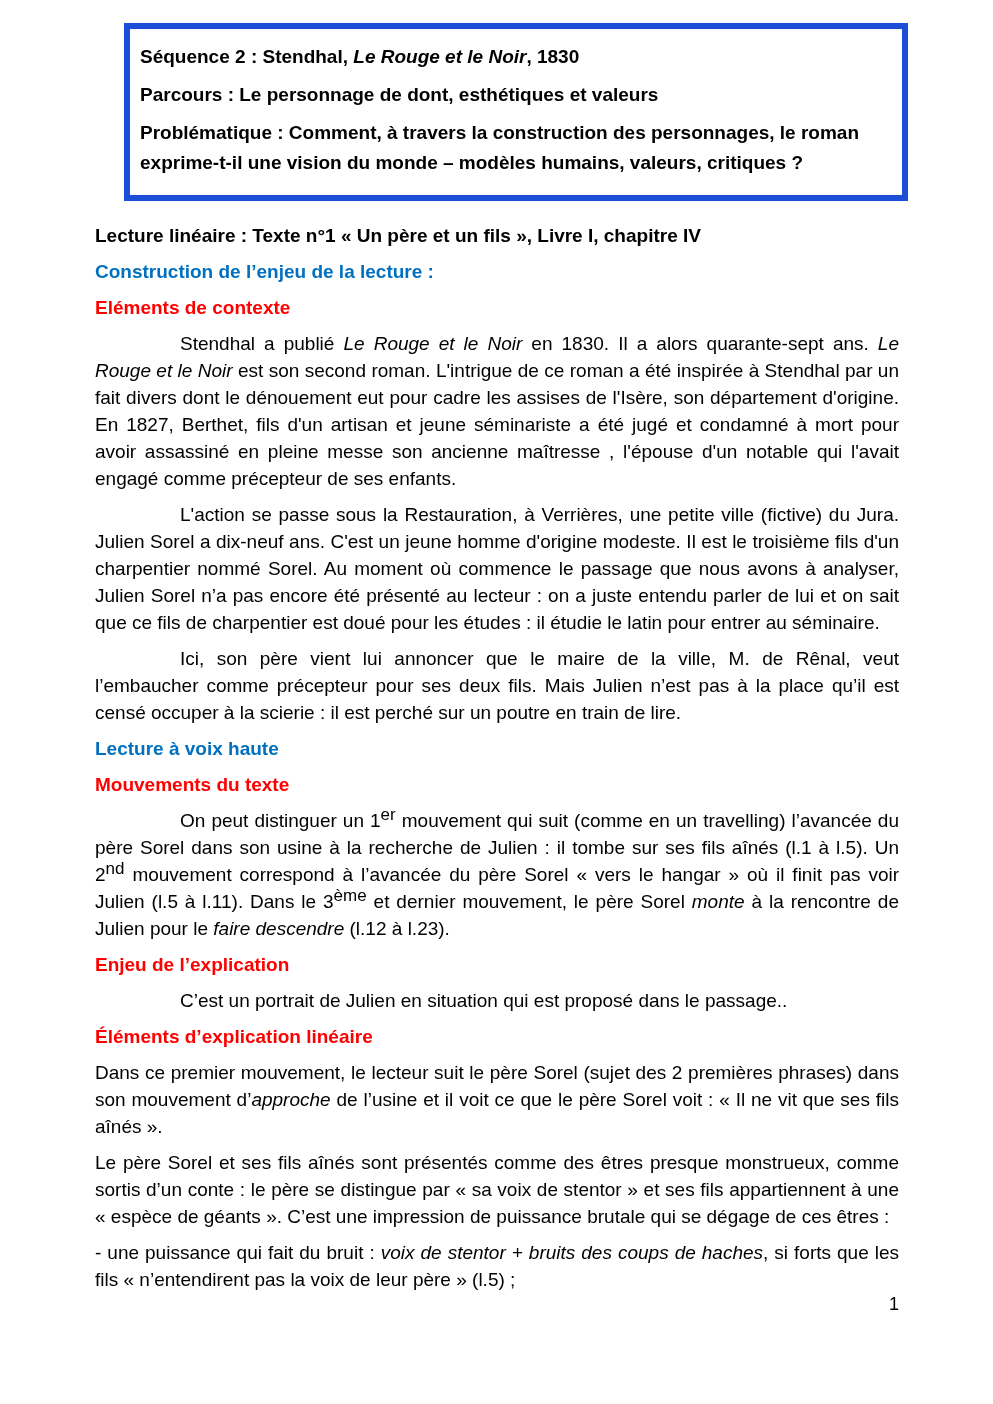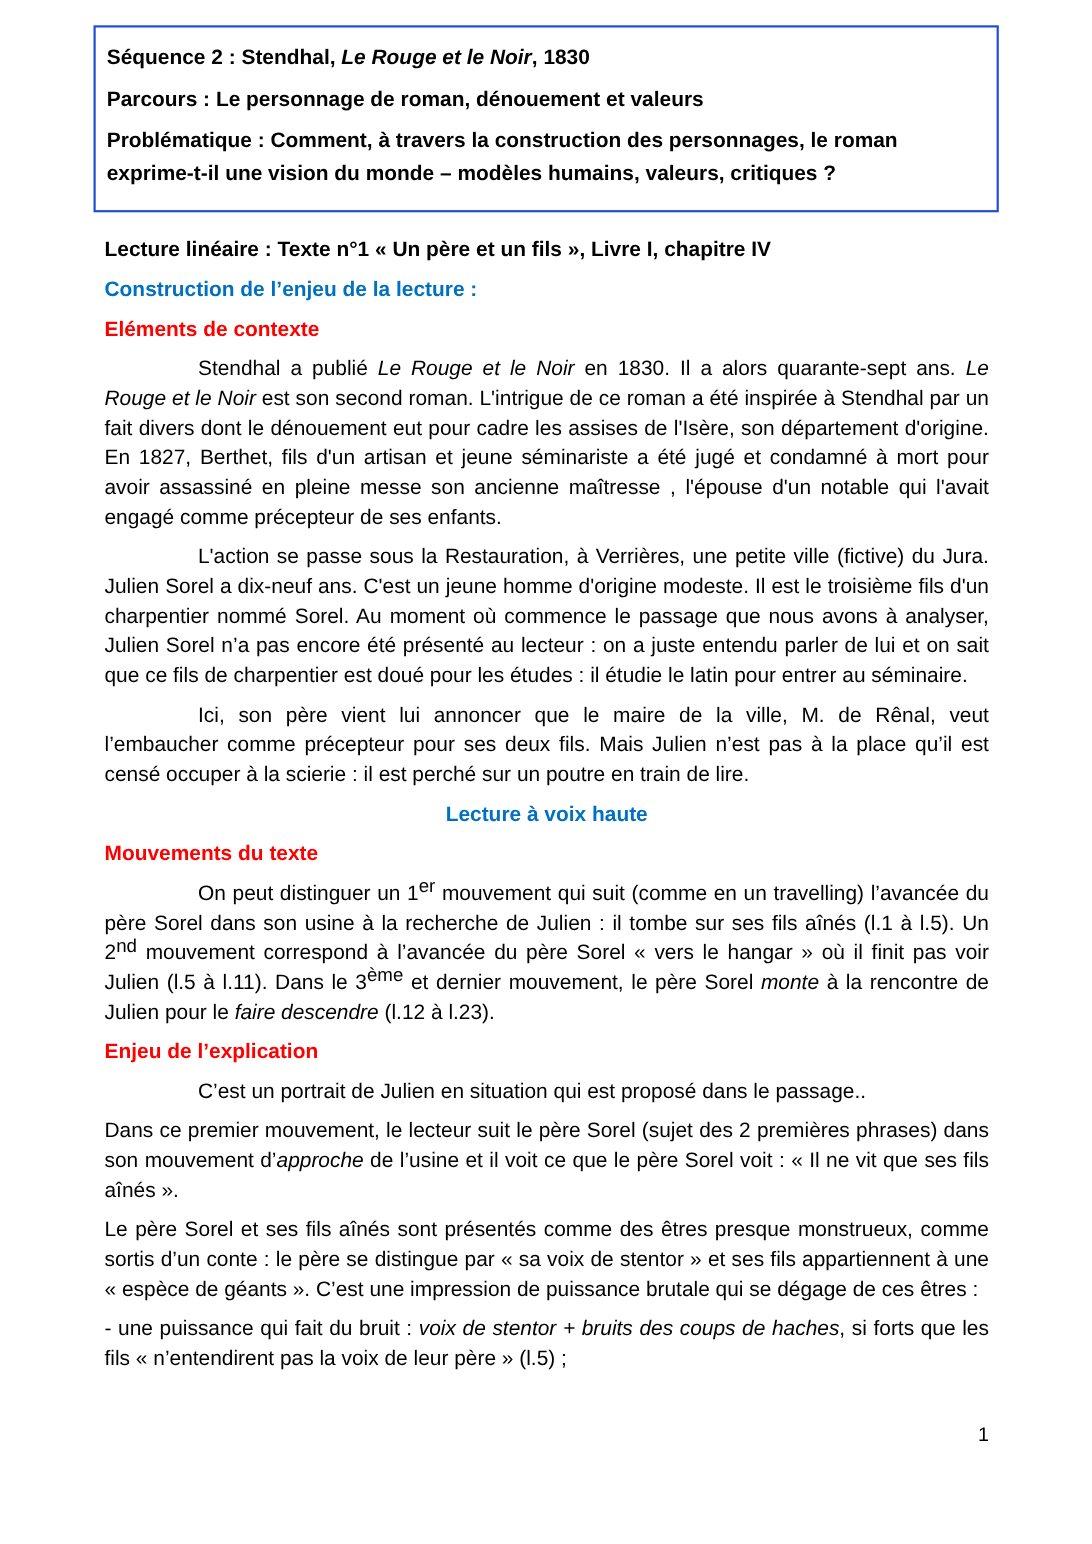--- a/index.html
+++ b/index.html
@@ -6,50 +6,51 @@
   .page{
     position:relative;
     width:993px;height:1404px;
     background:#ffffff;
     font-family:"Liberation Sans",sans-serif;
     font-size:19px;line-height:27px;color:#000;
     overflow:hidden;
   }
   .inner{position:absolute;left:85px;top:23px;width:823px;}
   .box{
-    border:2px solid #1d4ed8;
+    border:6px solid #1d4ed8;
     box-sizing:border-box;
     padding:5px 12px 9px 10px;
+    margin-left:39px;
   }
   .box p{margin:8px 0;font-weight:bold;line-height:30px;}
   .content{padding-left:10px;padding-right:9px;}
   .content .first{margin-top:21px;}
   .content p{margin:0 0 9px 0;}
   .h{font-weight:bold;}
   .blue{color:#0070C0;}
   .red{color:#FF0000;}
   .just{text-align:justify;}
   .ind{text-indent:85px;}
-  .center{text-align:center;}
+  .center{text-align:left;}
   .i{font-style:italic;}
   sup.s{font-size:17px;line-height:0;vertical-align:7px;}
   .pagenum{
     position:absolute;top:1291px;left:85px;width:814px;
     text-align:right;font-size:18px;
   }
 </style>
 </head>
 <body>
 
 <div class="page">
   <div class="inner">
 
     <div class="box">
       <p><span>Séquence 2 : Stendhal, </span><span class="i">Le Rouge et le Noir</span><span>, 1830</span></p>
-      <p>Parcours : Le personnage de roman, dénouement et valeurs</p>
+      <p>Parcours : Le personnage de dont, esthétiques et valeurs</p>
       <p>Problématique : Comment, à travers la construction des personnages, le roman exprime-t-il une vision du monde – modèles humains, valeurs, critiques ?</p>
     </div>
 
     <div class="content">
       <p class="h first">Lecture linéaire : Texte n°1 « Un père et un fils », Livre I, chapitre IV</p>
       <p class="h blue">Construction de l’enjeu de la lecture :</p>
       <p class="h red">Eléments de contexte</p>
 
       <p class="just ind"><span>Stendhal a publié </span><span class="i">Le Rouge et le Noir</span><span> en 1830. Il a alors quarante-sept ans. </span><span class="i">Le Rouge et le Noir</span><span> est son second roman. L'intrigue de ce roman a été inspirée à Stendhal par un fait divers dont le dénouement eut pour cadre les assises de l'Isère, son département d'origine. En 1827, Berthet, fils d'un artisan et jeune séminariste a été jugé et condamné à mort pour avoir assassiné en pleine messe son ancienne maîtresse , l'épouse d'un notable qui l'avait engagé comme précepteur de ses enfants.</span></p>
 
@@ -60,20 +61,21 @@
       <p class="h blue center">Lecture à voix haute</p>
 
       <p class="h red">Mouvements du texte</p>
 
       <p class="just ind"><span>On peut distinguer un 1</span><sup class="s">er</sup><span> mouvement qui suit (comme en un travelling) l’avancée du père Sorel dans son usine à la recherche de Julien : il tombe sur ses fils aînés (l.1 à l.5). Un 2</span><sup class="s">nd</sup><span> mouvement correspond à l’avancée du père Sorel « vers le hangar » où il finit pas voir Julien (l.5 à l.11). Dans le 3</span><sup class="s">ème</sup><span> et dernier mouvement, le père Sorel </span><span class="i">monte</span><span> à la rencontre de Julien pour le </span><span class="i">faire descendre</span><span> (l.12 à l.23).</span></p>
 
       <p class="h red">Enjeu de l’explication</p>
 
       <p class="ind">C’est un portrait de Julien en situation qui est proposé dans le passage..</p>
 
+      <p class="h red">Éléments d’explication linéaire</p>
 
 
       <p class="just"><span>Dans ce premier mouvement, le lecteur suit le père Sorel (sujet des 2 premières phrases) dans son mouvement d’</span><span class="i">approche</span><span> de l’usine et il voit ce que le père Sorel voit : « Il ne vit que ses fils aînés ».</span></p>
 
       <p class="just">Le père Sorel et ses fils aînés sont présentés comme des êtres presque monstrueux, comme sortis d’un conte : le père se distingue par « sa voix de stentor » et ses fils appartiennent à une « espèce de géants ». C’est une impression de puissance brutale qui se dégage de ces êtres :</p>
 
       <p class="just"><span>- une puissance qui fait du bruit : </span><span class="i">voix de stentor + bruits des coups de haches</span><span>, si forts que les fils « n’entendirent pas la voix de leur père » (l.5) ;</span></p>
     </div>
   </div>
 

